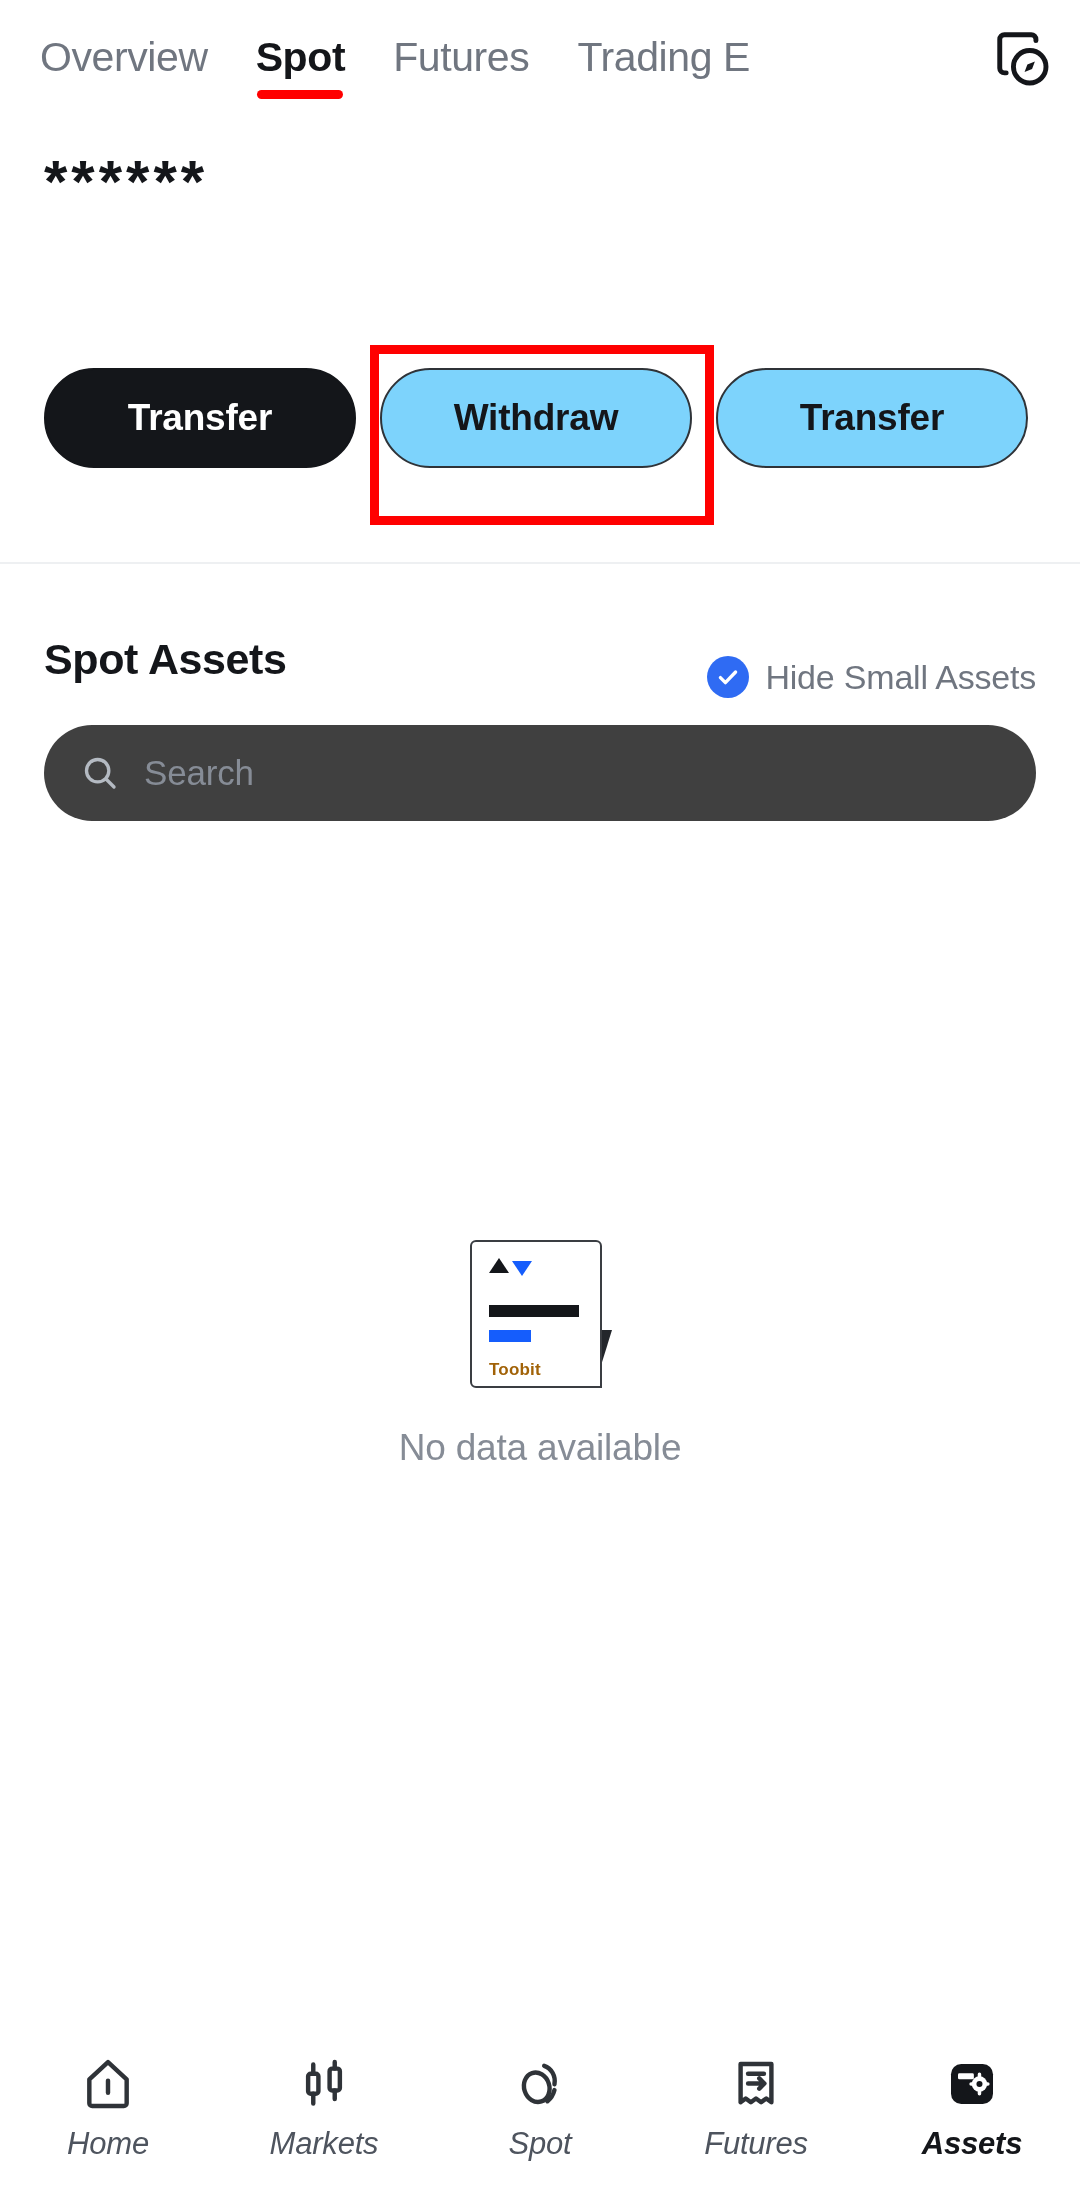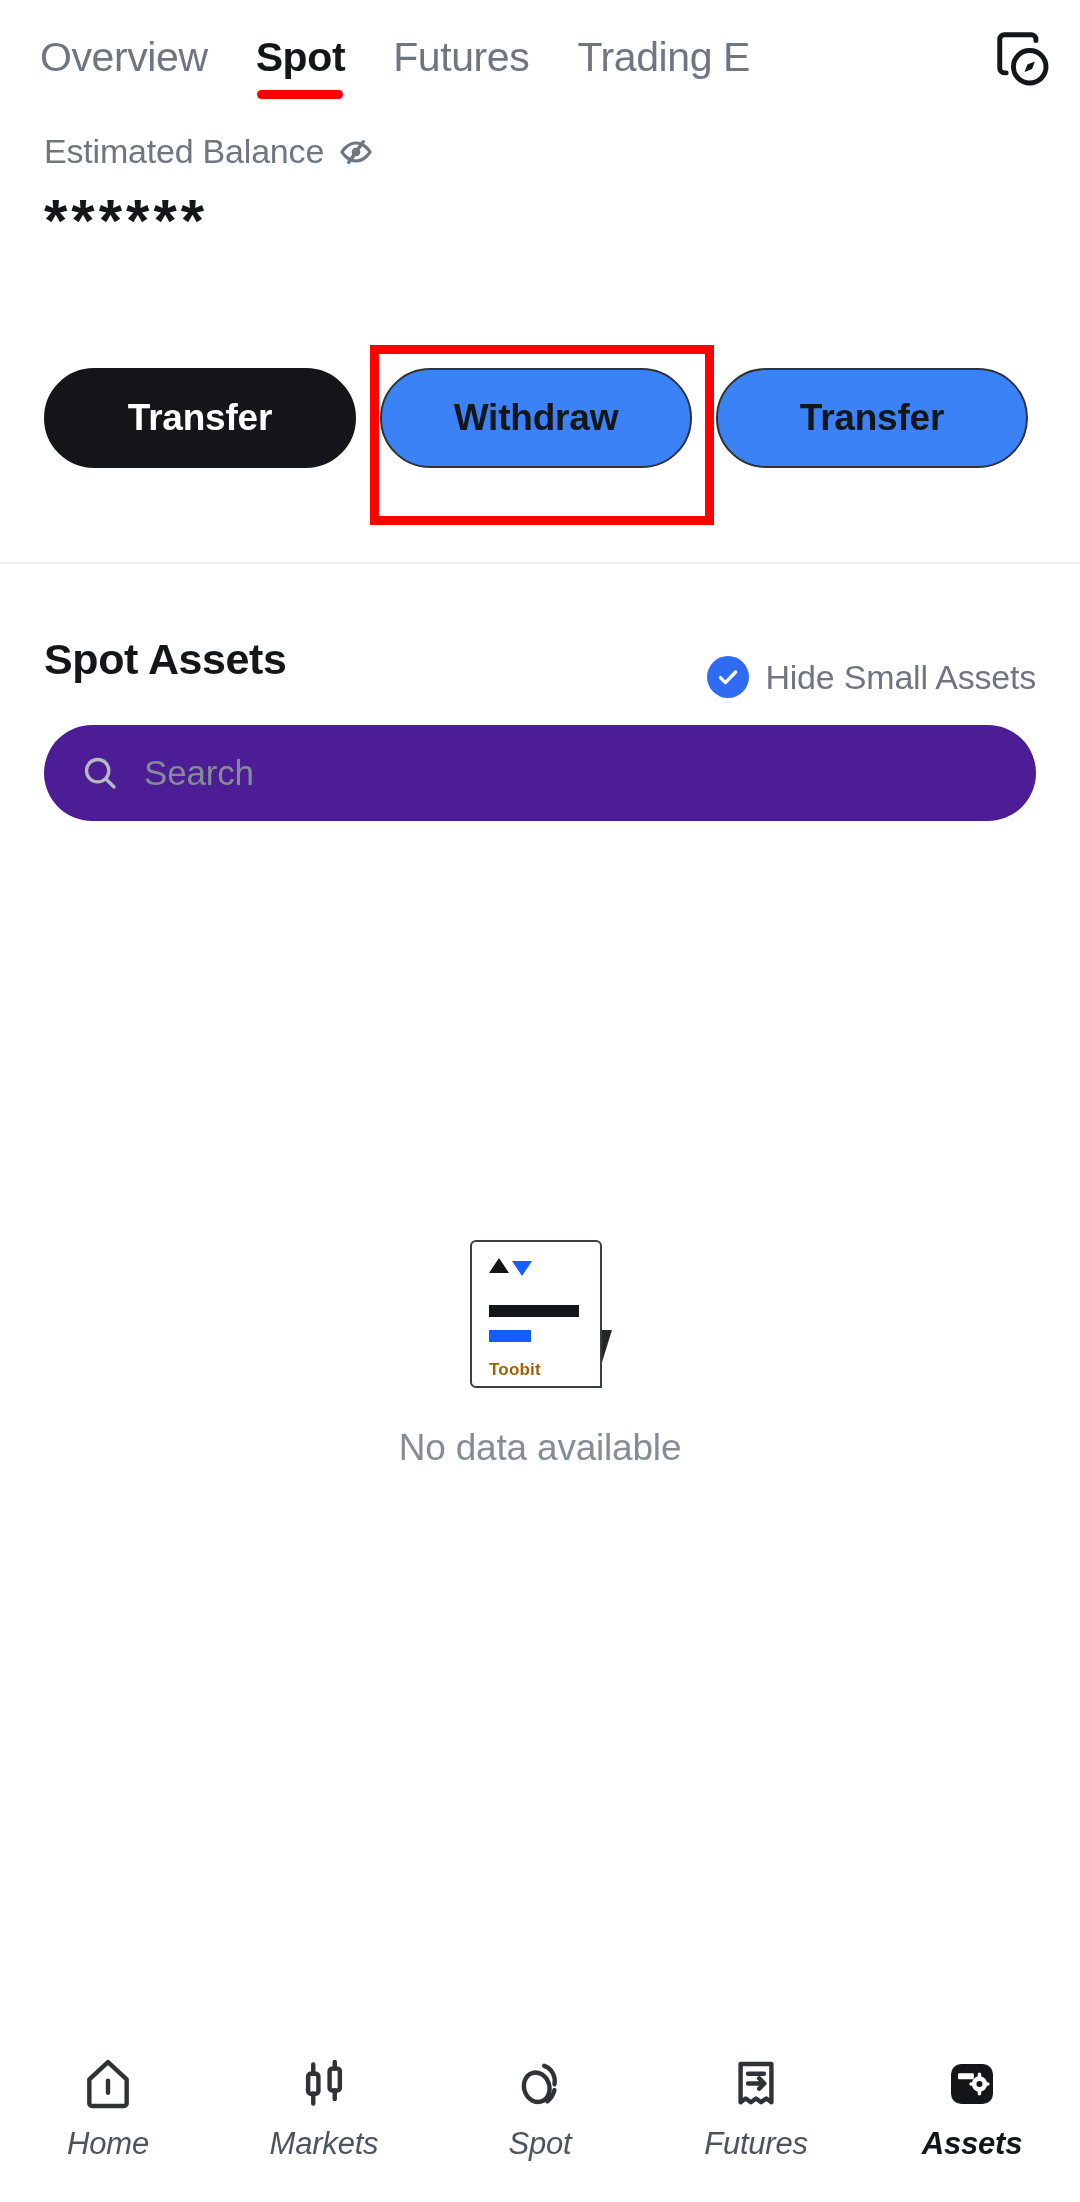--- a/index.html
+++ b/index.html
@@ -102,21 +102,21 @@
   .action-btn {
     width: 312px;
     height: 100px;
     border-radius: 50px;
     display: flex;
     align-items: center;
     justify-content: center;
     font-size: 37px;
     font-weight: 700;
     letter-spacing: -0.2px;
-    background: #3b82f6;
+    background: #7dd3fc;
     color: #14161a;
     border: 2px solid #2f3338;
   }
   .action-btn.primary {
     background: #14161a;
     color: #ffffff;
     border-color: #14161a;
   }
 
   
@@ -178,21 +178,21 @@
     color: #707680;
     letter-spacing: -0.2px;
   }
 
   
   .search-wrap {
     position: absolute;
     top: 725px; left: 44px;
     width: 992px;
     height: 96px;
-    background: #4c1d95;
+    background: #404040;
     border-radius: 48px;
     display: flex;
     align-items: center;
     padding-left: 36px;
     gap: 24px;
   }
   .search-icon { width: 40px; height: 40px; display: block; flex: 0 0 auto; }
   .search-placeholder {
     font-size: 35px;
     color: #868c96;
@@ -336,28 +336,20 @@
     <div class="topbar-spacer"></div>
 
     <svg class="history-icon" viewBox="0 0 24 24" fill="none">
       <path d="M17 4.5V4a1.8 1.8 0 0 0-1.8-1.8H4.8A1.8 1.8 0 0 0 3 4v11.2A1.8 1.8 0 0 0 4.8 17h.7" stroke="#14161a" stroke-width="1.9" stroke-linecap="round" stroke-linejoin="round"></path>
       <circle cx="14.6" cy="14.6" r="6.3" stroke="#14161a" stroke-width="1.9"></circle>
       <path d="M16.6 12.6l-1.1 2.9-2.9 1.1 1.1-2.9z" fill="#14161a"></path>
     </svg>
   </div>
 
   <div class="balance-block">
-    <div class="balance-label-row">
-      <span class="balance-label">Estimated Balance</span>
-      <svg class="eye-off-icon" viewBox="0 0 24 24" fill="none">
-        <path d="M2.6 12s3.6-6 9.4-6 9.4 6 9.4 6-3.6 6-9.4 6S2.6 12 2.6 12z" stroke="#707680" stroke-width="2.1" stroke-linecap="round" stroke-linejoin="round"></path>
-        <circle cx="12" cy="12" r="2.9" fill="#707680"></circle>
-        <path d="M16.8 5.2L7.2 18.8" stroke="#707680" stroke-width="2.4" stroke-linecap="round"></path>
-      </svg>
-    </div>
     <div class="balance-amount">******</div>
   </div>
 
   <div class="actions">
     <div class="action-btn primary">
       <span>Transfer</span>
     </div>
     <div class="action-btn">
       <span>Withdraw</span>
     </div>

